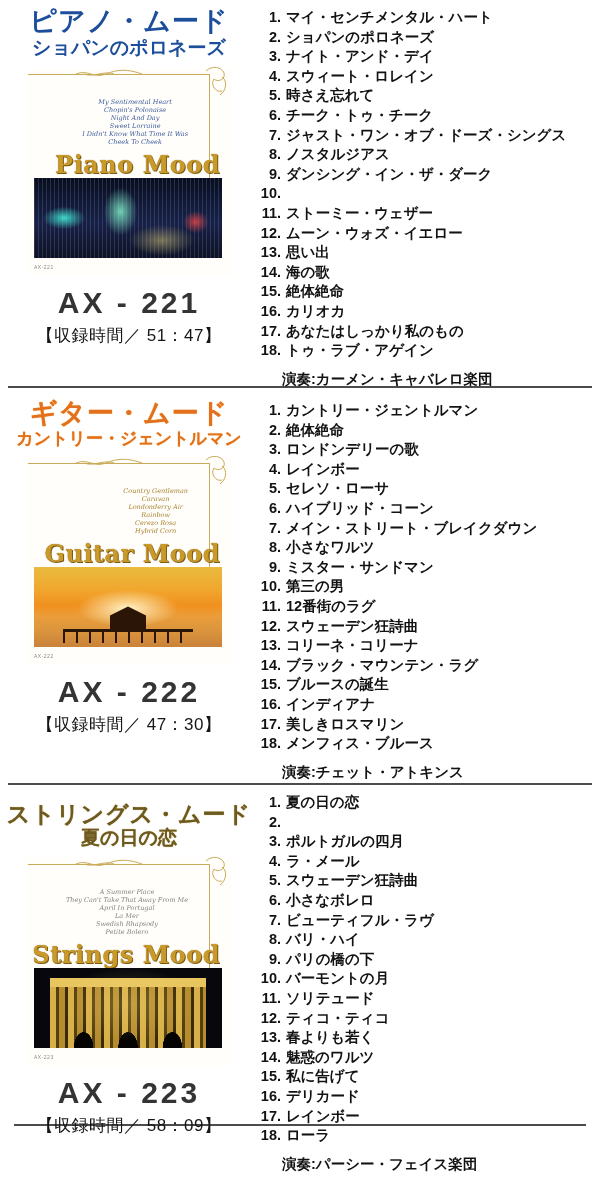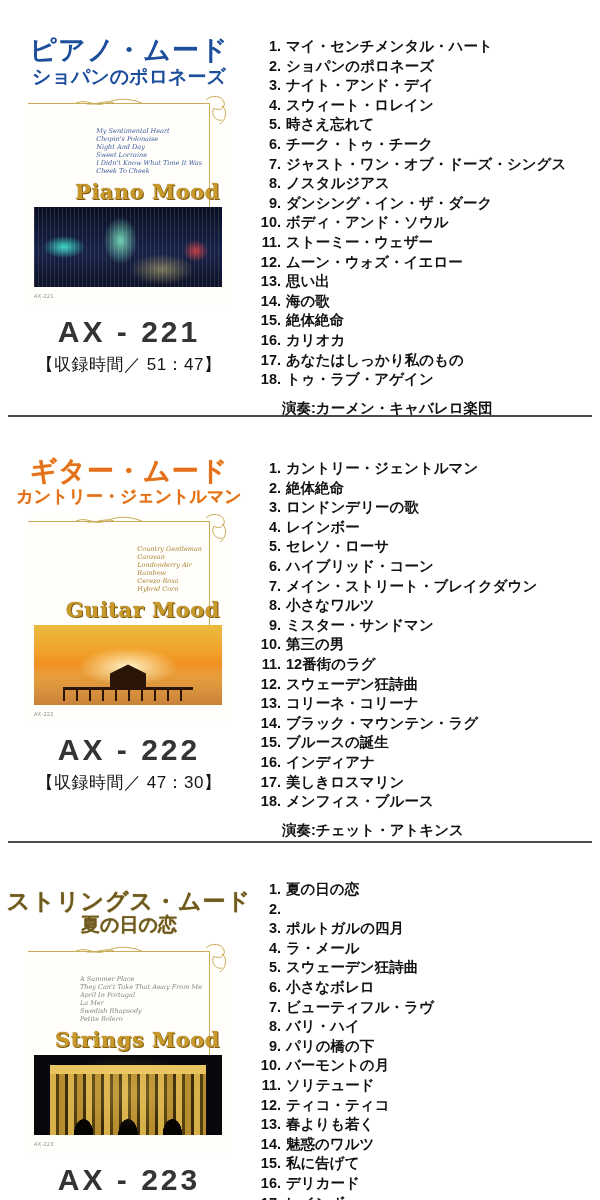--- a/index.html
+++ b/index.html
@@ -1,18 +1,18 @@
 <!DOCTYPE html>
 <html><head>
 <meta charset="utf-8">
 <style>
   html,body{margin:0;padding:0;background:#fff;}
   .page{width:600px;height:1200px;background:#fff;position:relative;overflow:hidden;
         font-family:"Liberation Sans",sans-serif;}
-  .album{display:flex;box-sizing:border-box;margin-top:29px;}
+  .album{display:flex;box-sizing:border-box;}
   .album .left{width:252px;flex:none;text-align:center;box-sizing:border-box;padding-left:6px;}
   .album .right{flex:1;box-sizing:border-box;padding-left:2px;}
   .divider{border:none;border-top:2px solid #4c4c4c;margin:0 8px;}
   .divider.bottom{margin:0 14px;}
 
   
   .title{font-weight:900;letter-spacing:1px;margin:0;line-height:1.15;}
   .subtitle{font-weight:900;margin:0;line-height:1.2;}
   .s1 .title{color:#1d4e9b;font-size:27px;margin-top:6px;}
   .s1 .subtitle{color:#1d4e9b;font-size:19px;}
@@ -20,27 +20,27 @@
   .s2 .subtitle{color:#e2701c;font-size:17px;text-shadow:0 0 1px #f2a33c;}
   .s3 .title{color:#6d5a20;font-size:23px;margin-top:16px;text-shadow:0 0 1px #a5893a;}
   .s3 .subtitle{color:#6d5a20;font-size:19px;text-shadow:0 0 1px #a5893a;}
 
   
   .cover{width:206px;height:208px;margin:8px auto 2px;position:relative;background:#fffefb;text-align:left;}
   .gold-top{position:absolute;top:6px;left:2px;right:22px;height:1px;background:#c9ab5a;}
   .gold-right{position:absolute;top:6px;right:22px;width:1px;height:130px;background:#c9ab5a;}
   .flourish{position:absolute;top:-1px;left:48px;}
   .corner{position:absolute;top:-3px;right:4px;}
-  .ctracks{position:absolute;top:30px;right:30px;text-align:left;
+  .ctracks{position:absolute;top:30px;right:44px;text-align:center;
            font-family:"DejaVu Serif",serif;font-style:italic;font-size:6.5px;line-height:8px;}
   .s1 .ctracks{color:#3c5a9a;}
   .s2 .ctracks{color:#a8822e;}
   .s3 .ctracks{color:#84847e;}
   .brand{position:absolute;right:12px;top:82px;font-family:"DejaVu Serif",serif;font-weight:bold;
-         font-size:21px;color:#c9992a;letter-spacing:0.5px;
+         font-size:24px;color:#c9992a;letter-spacing:0.5px;
          text-shadow:1px 1px 0 #7c5a10, 0 0 1px #7c5a10;}
   .photo{position:absolute;left:8px;right:10px;top:110px;height:80px;overflow:hidden;}
   .code{position:absolute;left:8px;top:196px;font-size:5px;color:#8a8a8a;letter-spacing:0.5px;}
 
   .photo-city{background:
     radial-gradient(ellipse 30px 16px at 16% 50%, rgba(64,225,205,0.95), transparent 70%),
     radial-gradient(ellipse 24px 34px at 46% 42%, rgba(130,240,200,0.85), transparent 70%),
     radial-gradient(ellipse 18px 16px at 86% 55%, rgba(235,70,70,0.8), transparent 70%),
     radial-gradient(ellipse 46px 22px at 68% 78%, rgba(245,225,130,0.45), transparent 70%),
     repeating-linear-gradient(90deg, rgba(255,235,160,0.14) 0 1px, transparent 1px 4px),
@@ -146,21 +146,20 @@
           <li>
             <span class="num">8.</span>
             <span class="tt">ノスタルジアス</span>
           </li>
           <li>
             <span class="num">9.</span>
             <span class="tt">ダンシング・イン・ザ・ダーク</span>
           </li>
           <li>
             <span class="num">10.</span>
-            <span class="tt">ボディ・アンド・ソウル</span>
           </li>
           <li>
             <span class="num">11.</span>
             <span class="tt">ストーミー・ウェザー</span>
           </li>
           <li>
             <span class="num">12.</span>
             <span class="tt">ムーン・ウォズ・イエロー</span>
           </li>
           <li>

